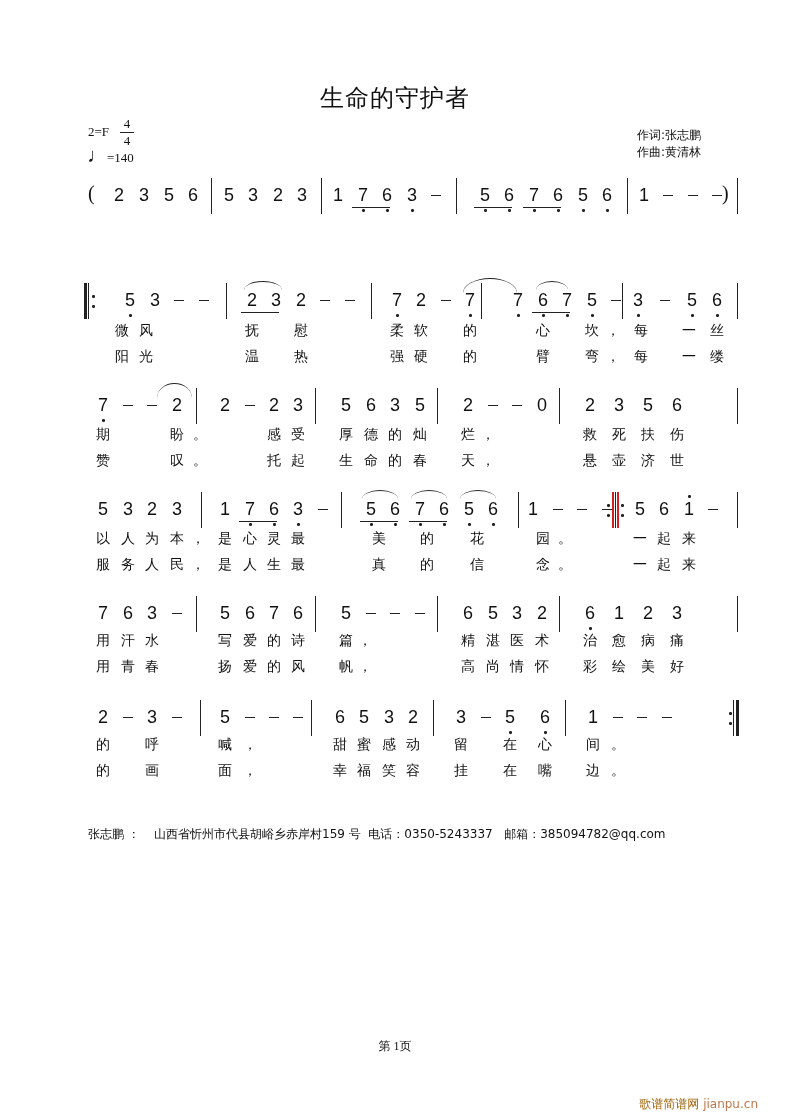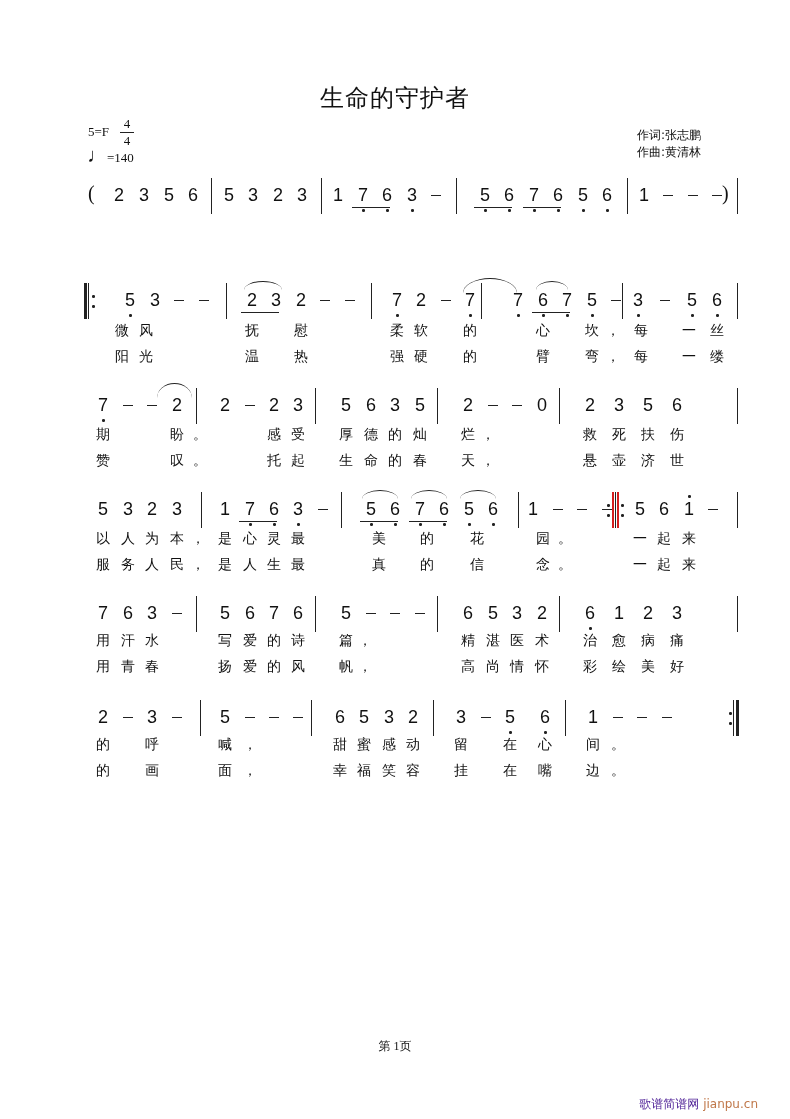--- a/index.html
+++ b/index.html
@@ -24,21 +24,21 @@
   .footer { font-size:12px; line-height:16px; }
   .page { left:0; width:790px; text-align:center; top:1038px; font-size:12px; font-family:"Liberation Serif", serif; }
   .wm { right:32px; top:1096px; font-size:12px; color:#555; }
   .wm span { color:#c0784a; }
 </style>
 </head>
 <body>
 
 <div class="abs title">生命的守护者</div>
 
-<div class="abs meta" style="left:88px;top:124px;">5=F</div>
+<div class="abs meta" style="left:88px;top:124px;">2=F</div>
 <div class="abs tsig" style="left:120px;top:117px;width:14px;">
   <div>4</div>
   <div style="height:1px;background:#222;margin:1px 0;"></div>
   <div>4</div>
 </div>
 <div class="abs meta" style="left:87px;top:146px;font-size:13px;">
   <span style="font-size:20px;line-height:18px;">♩</span><span>=140</span>
 </div>
 
 <div class="abs credit" style="left:637px;top:127px;">
@@ -446,19 +446,22 @@
       <div class="lyric" style="left:405px;">容</div>
       <div class="lyric" style="left:453px;">挂</div>
       <div class="lyric" style="left:502px;">在</div>
       <div class="lyric" style="left:537px;">嘴</div>
       <div class="lyric" style="left:585px;">边</div>
       <div class="lyric" style="left:610px;">。</div>
     </div>
   </div>
 
 <div class="abs footer" style="left:88px;top:826px;">
+  <div style="margin-bottom:9px;white-space:nowrap;">
+    <span style="display:inline-block;width:66px;">张志鹏 ：</span><span>山西省忻州市代县胡峪乡赤岸村159 号</span>&nbsp;&nbsp;<span>电话：0350-5243337</span>&nbsp;&nbsp;&nbsp;<span>邮箱：385094782@qq.com</span>
+  </div>
 </div>
 
 <div class="abs page">第 1页</div>
 <div class="abs wm">
-  <span style="color:#4c1d95">歌谱简谱网</span>
+  <span style="color:#a16207">歌谱简谱网</span>
   <span>jianpu.cn</span>
 </div>
 
 </body></html>

